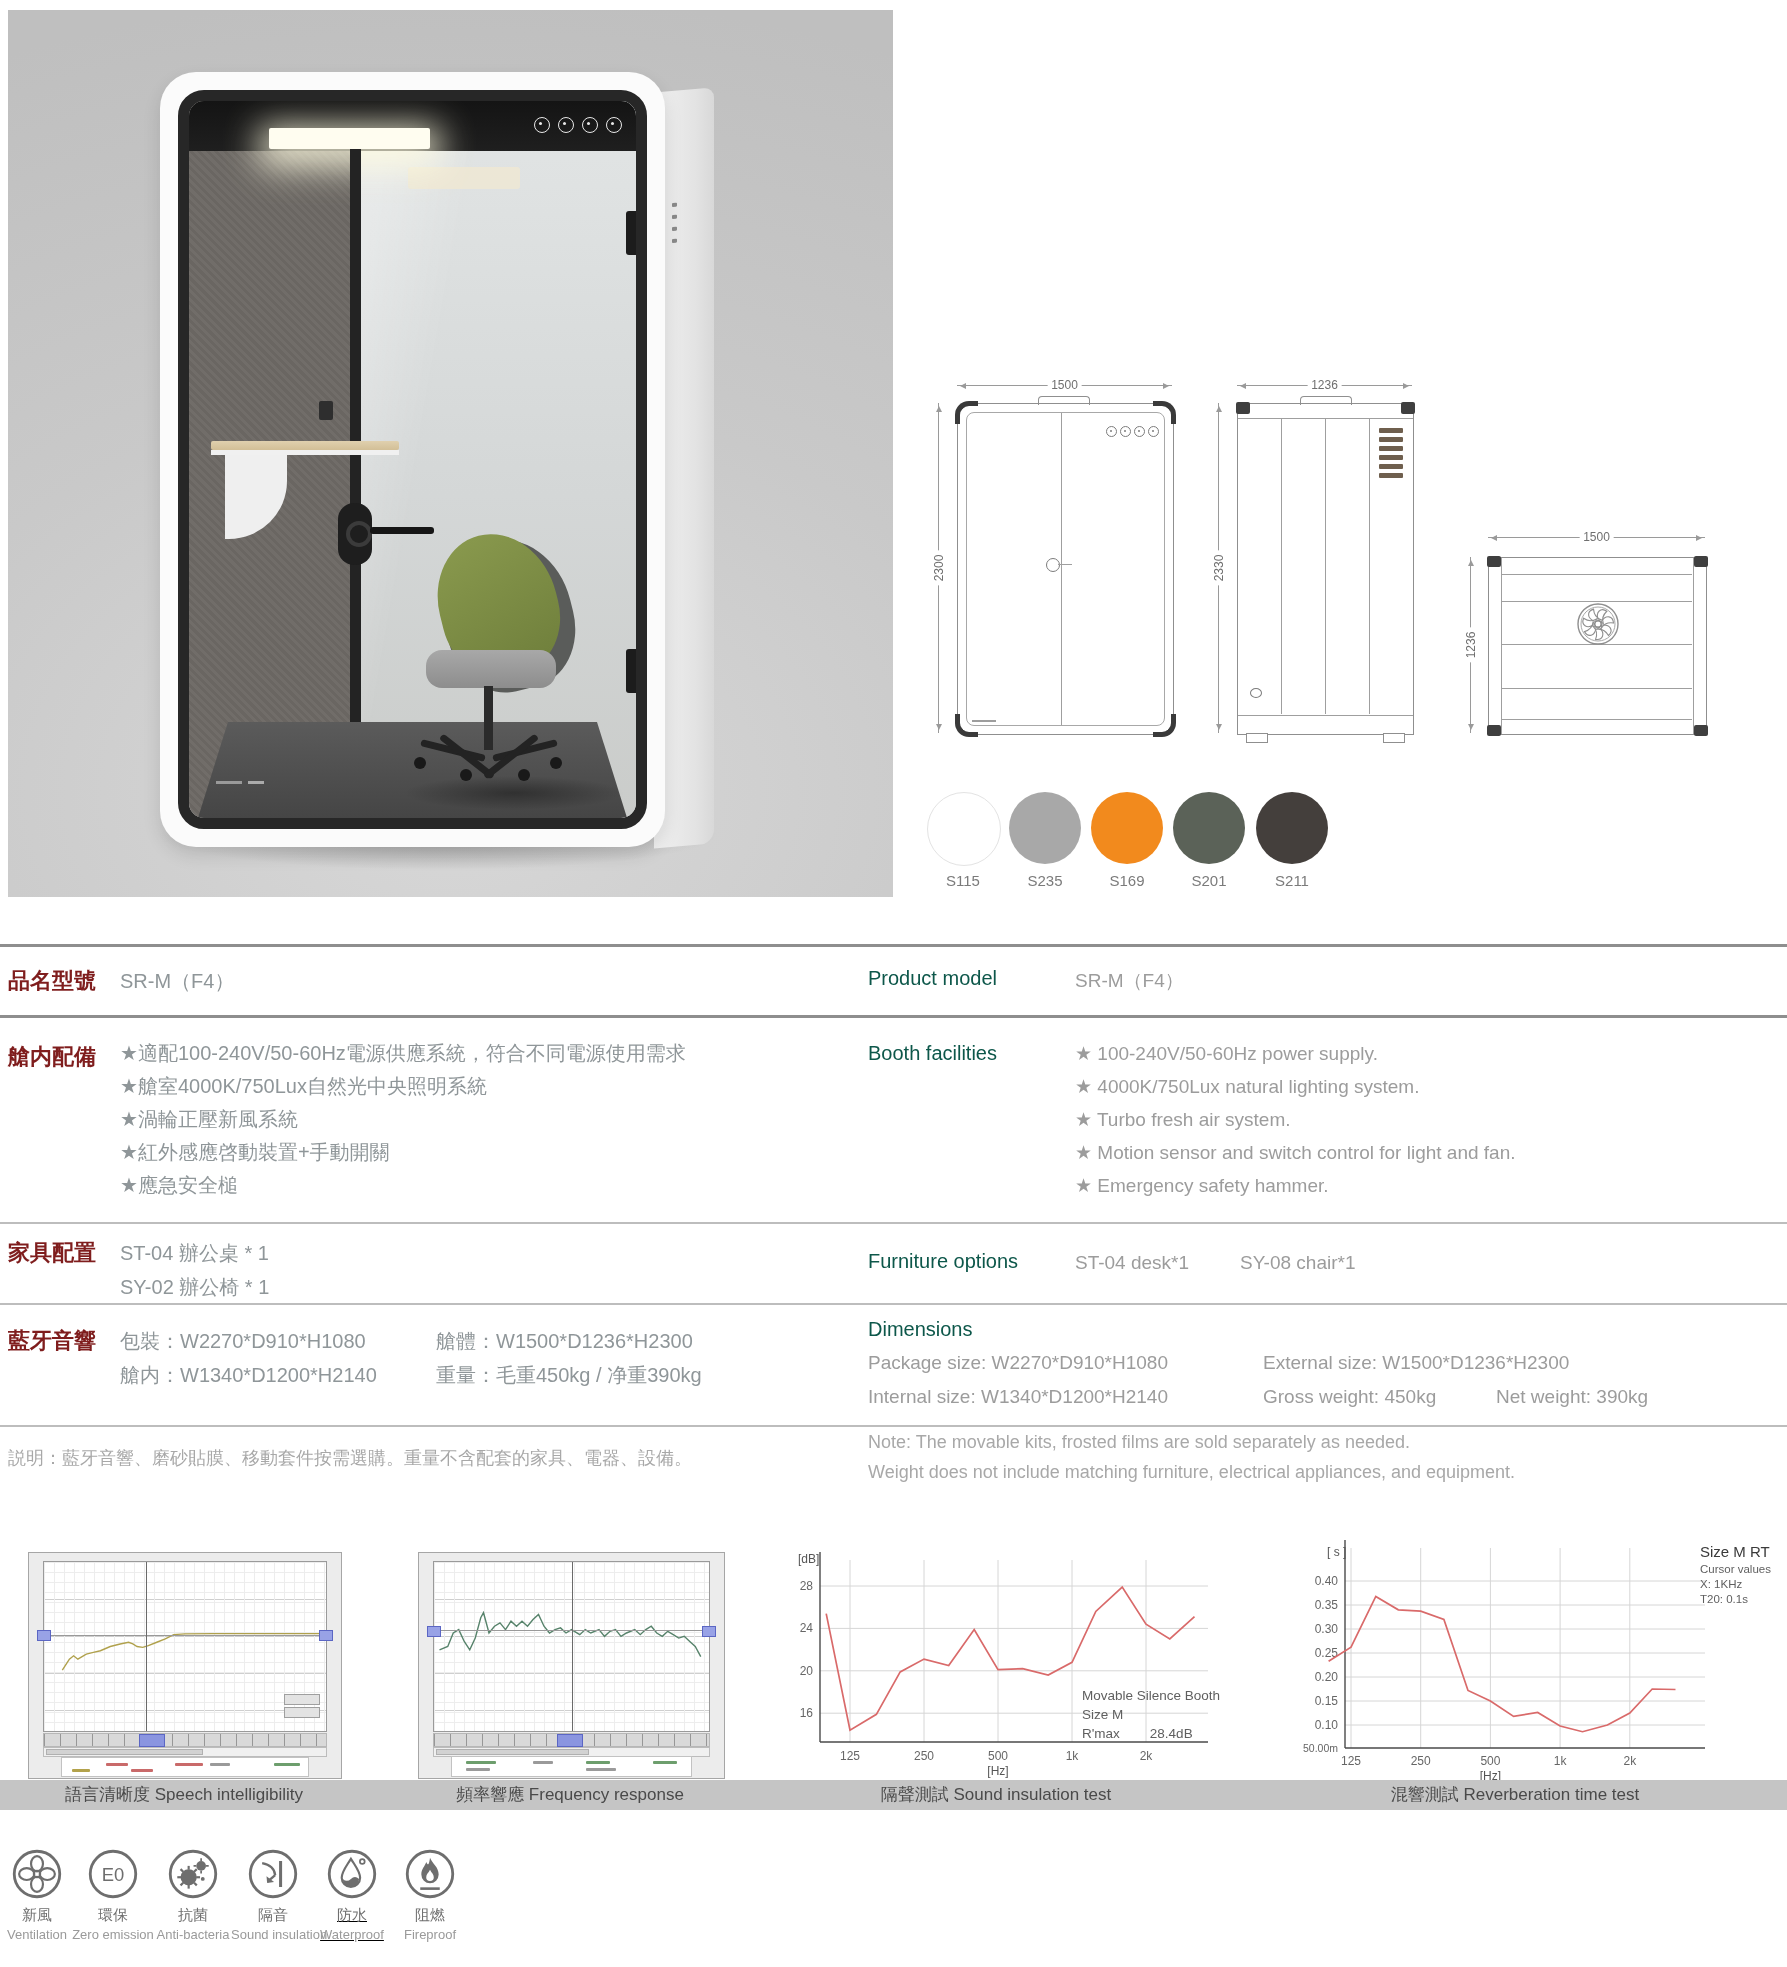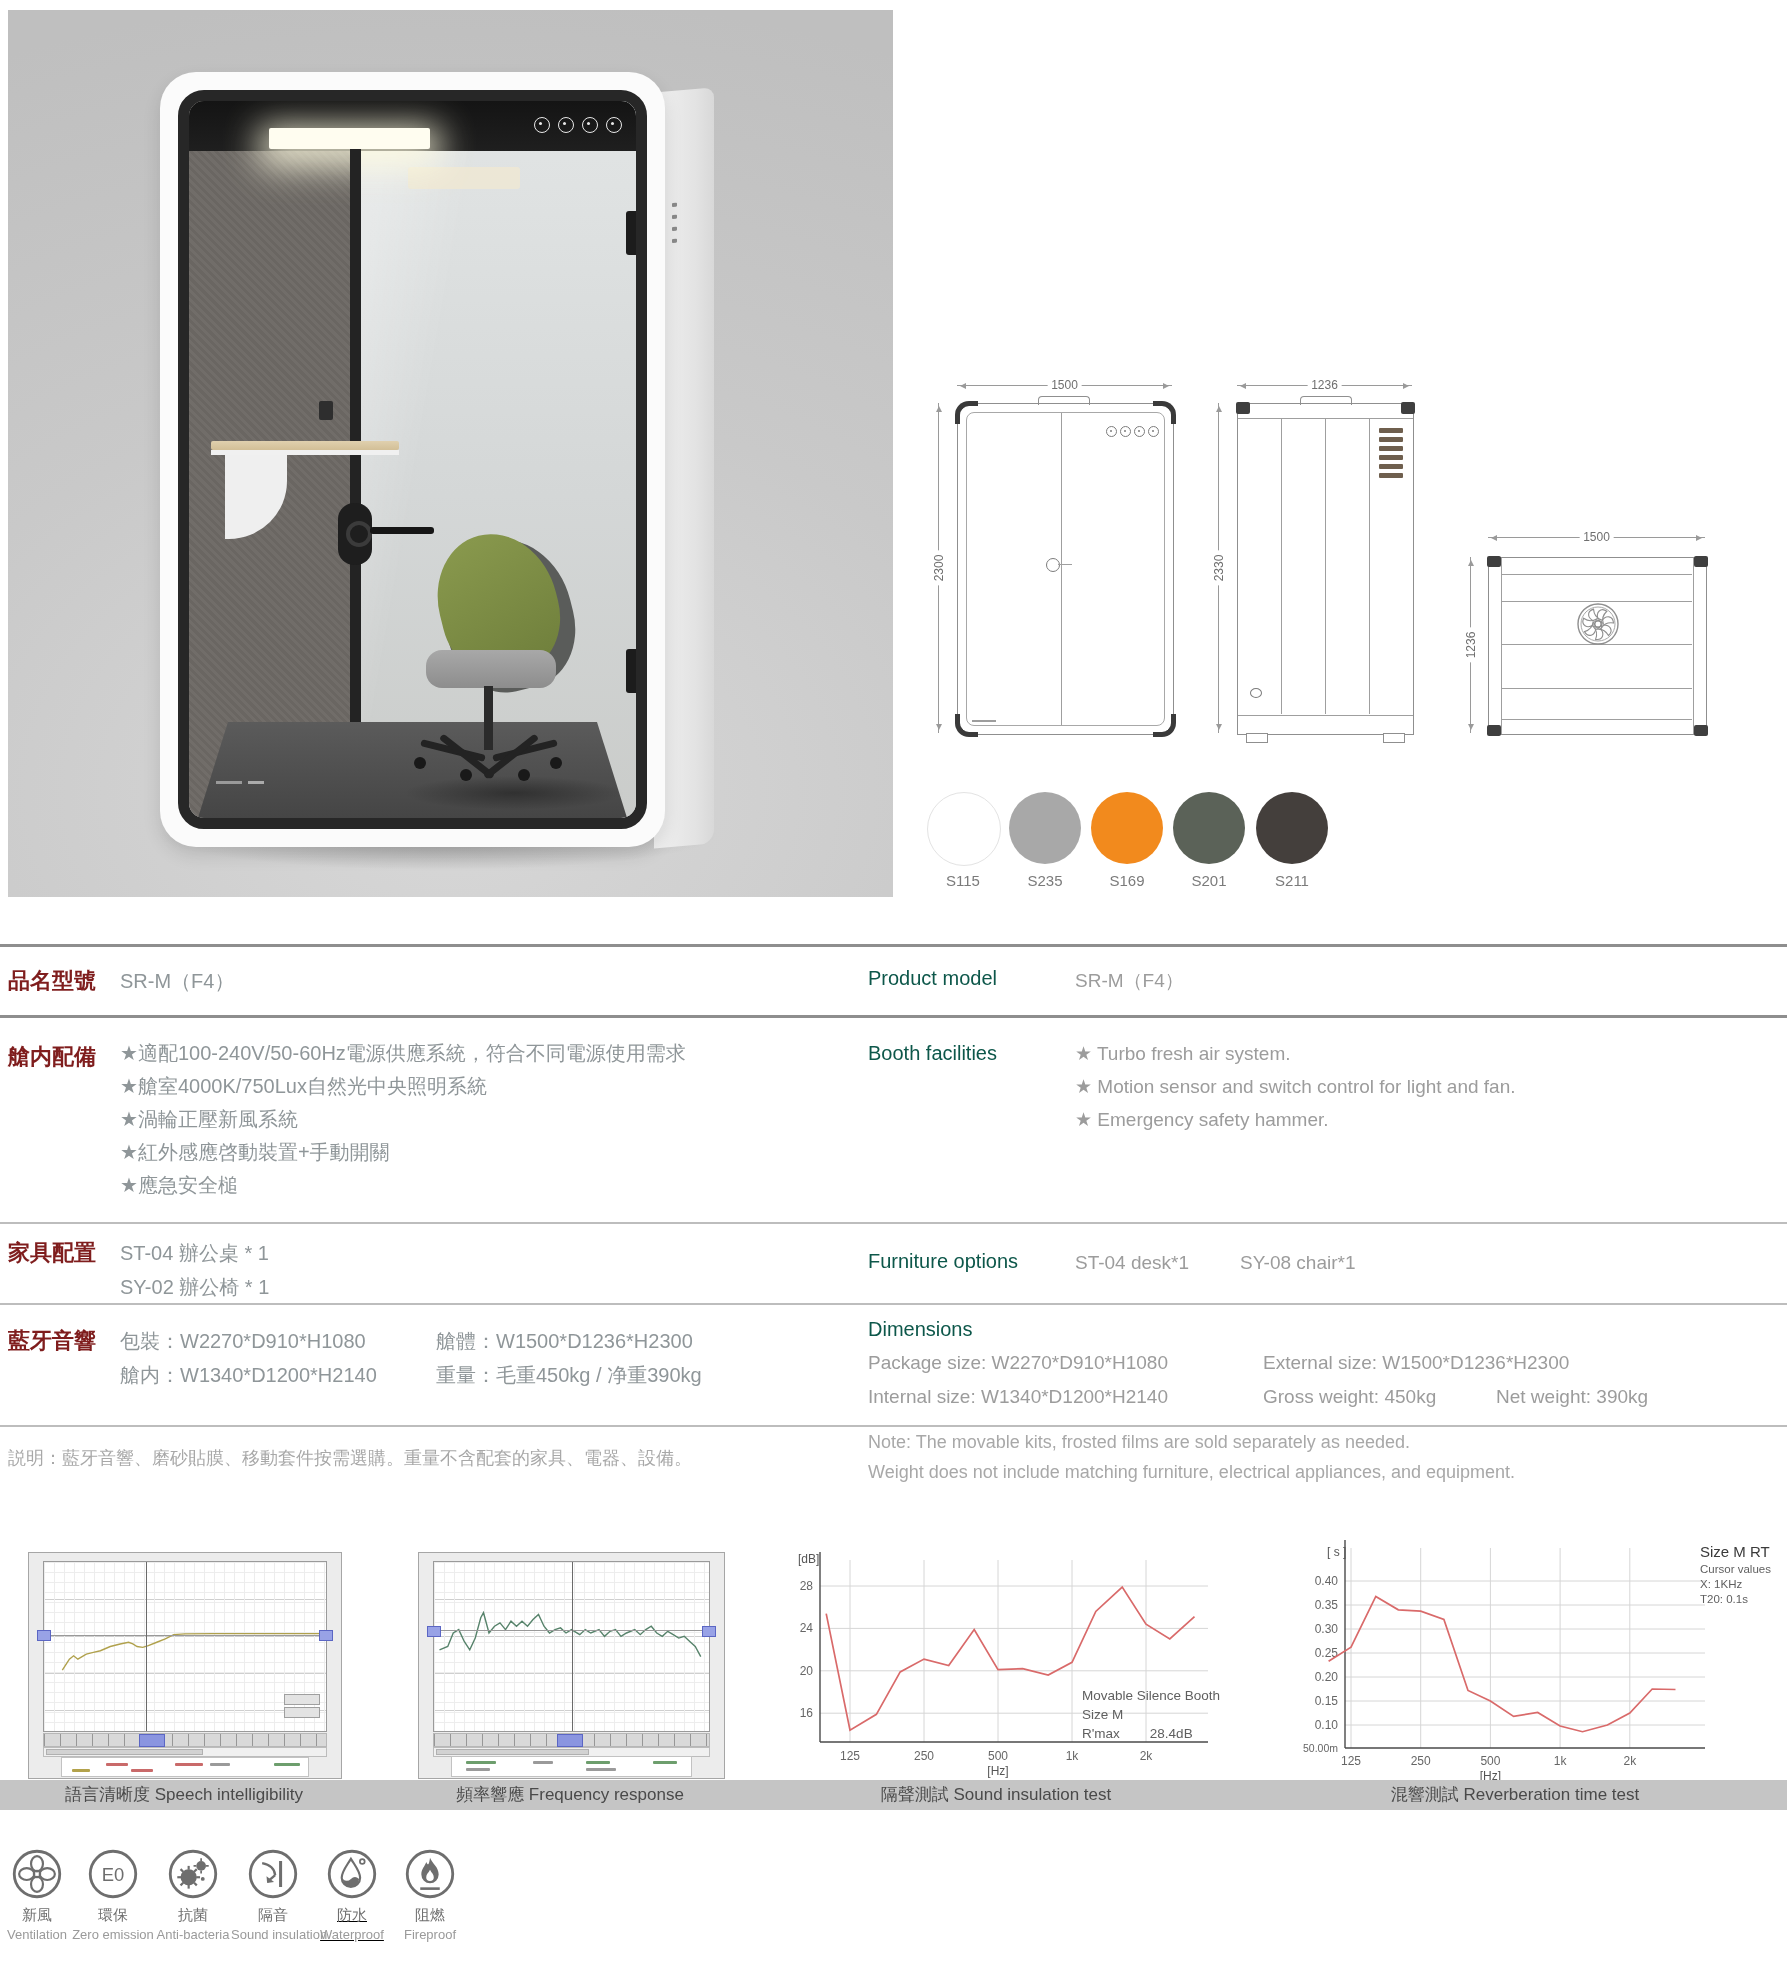--- a/index.html
+++ b/index.html
@@ -280,20 +280,22 @@
   <div class="abs zh-label" style="left:8px;top:1042px;">艙内配備</div>
   <div class="abs zh-val bullets" style="left:120px;top:1037px;">
     <div>★適配100-240V/50-60Hz電源供應系統，符合不同電源使用需求</div>
     <div>★艙室4000K/750Lux自然光中央照明系統</div>
     <div>★渦輪正壓新風系統</div>
     <div>★紅外感應啓動裝置+手動開關</div>
     <div>★應急安全槌</div>
   </div>
   <div class="abs en-label" style="left:868px;top:1042px;">Booth facilities</div>
   <div class="abs en-val bullets" style="left:1075px;top:1037px;">
+    <div>★ 100-240V/50-60Hz power supply.</div>
+    <div>★ 4000K/750Lux natural lighting system.</div>
     <div>★ Turbo fresh air system.</div>
     <div>★ Motion sensor and switch control for light and fan.</div>
     <div>★ Emergency safety hammer.</div>
   </div>
   <div class="abs sep light" style="top:1222px;height:2px;"></div>
 
   <div class="abs zh-label" style="left:8px;top:1238px;">家具配置</div>
   <div class="abs zh-val" style="left:120px;top:1240px;">ST-04 辦公桌 * 1</div>
   <div class="abs zh-val" style="left:120px;top:1274px;">SY-02 辦公椅 * 1</div>
   <div class="abs en-label" style="left:868px;top:1250px;">Furniture options</div>

